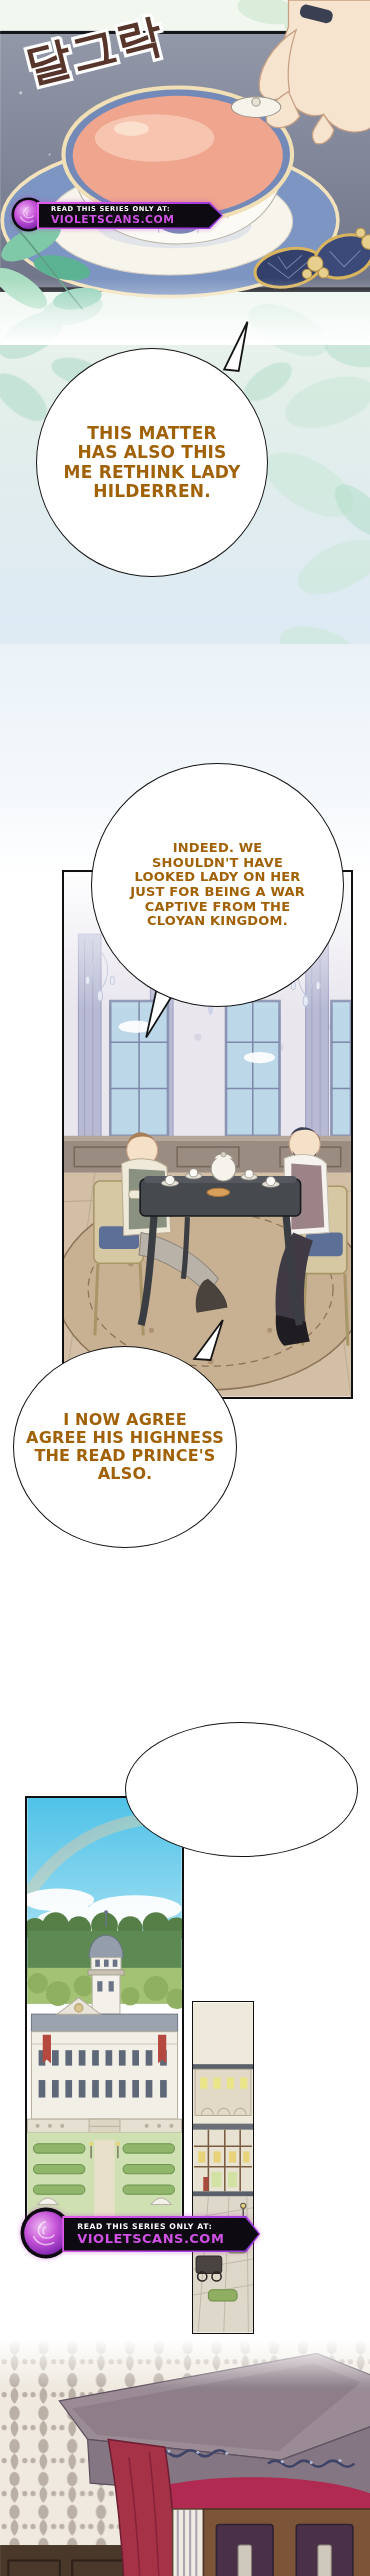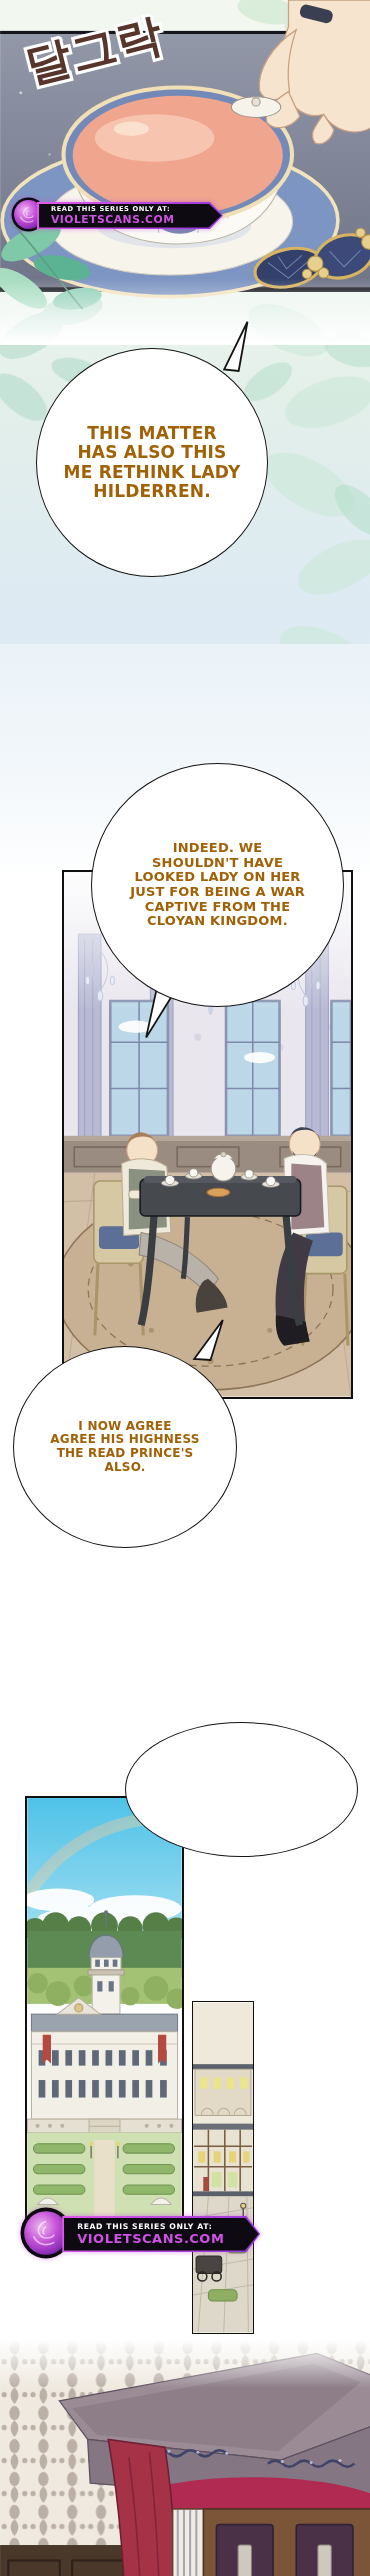--- a/index.html
+++ b/index.html
@@ -4,21 +4,21 @@
 <style>
   html,body{margin:0;padding:0;background:#ffffff;}
   .page{position:relative;width:371px;height:3854px;margin:0;background:#ffffff;overflow:hidden;
         font-family:"DejaVu Sans",sans-serif;}
   .abs{position:absolute;}
   
   .bubble{position:absolute;background:#fff;border:1.8px solid #141414;border-radius:50%;
           display:flex;flex-direction:column;justify-content:center;
           text-align:center;font-weight:700;color:#a16207;z-index:5;}
   .bubble .ln{line-height:1.13;letter-spacing:0.2px;white-space:nowrap;}
-  .b1{font-size:17px;} .b2{font-size:13px;} .b3{font-size:12px;}
+  .b1{font-size:17px;} .b2{font-size:13px;} .b3{font-size:16px;}
   .tail{position:absolute;z-index:4;}
   
   .panel{position:absolute;border:2.1px solid #101010;background:#fff;overflow:hidden;z-index:2;}
   
   .badge{position:absolute;display:flex;align-items:center;z-index:7;filter:drop-shadow(0 0 2.6px rgba(196,63,214,.5));}
   .rose-wrap{flex:0 0 auto;}
   .banner-outer{clip-path:polygon(0 0,93% 0,100% 50%,93% 100%,0 100%);
                 background:linear-gradient(135deg,#e35bea,#8f35d8);padding:1.5px;margin-left:-9.3px;}
   .banner-inner{clip-path:polygon(0 0,93% 0,100% 50%,93% 100%,0 100%);background:#0d0a12;
                 display:flex;flex-direction:column;justify-content:center;align-items:flex-start;}

